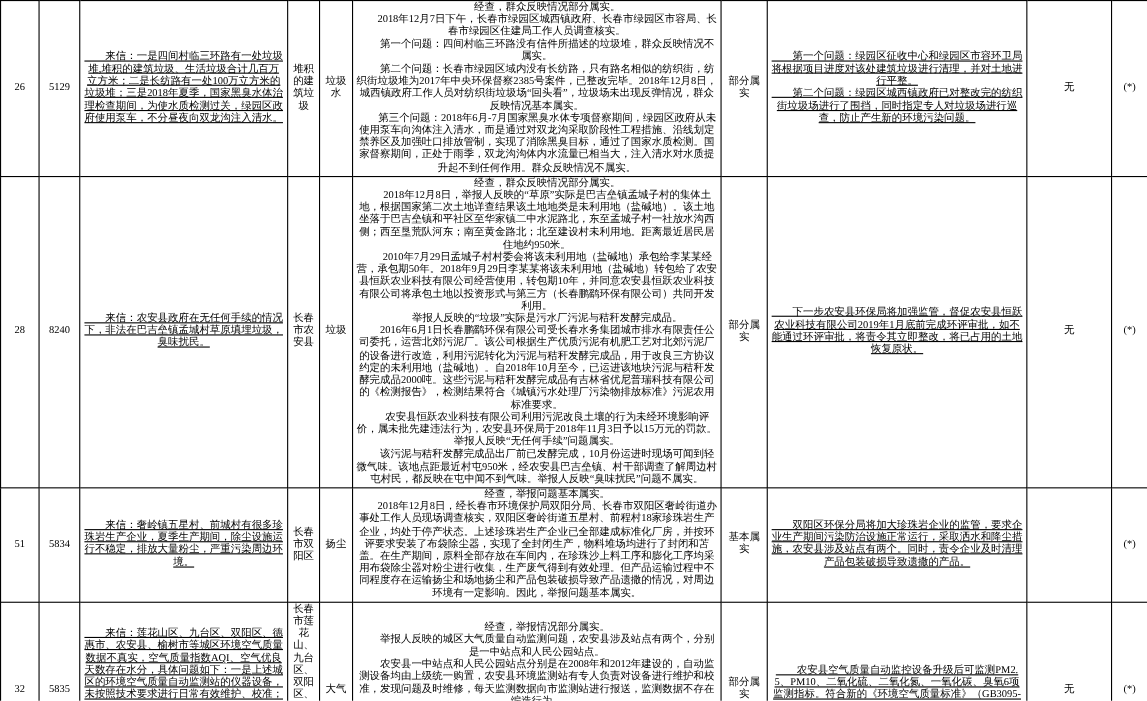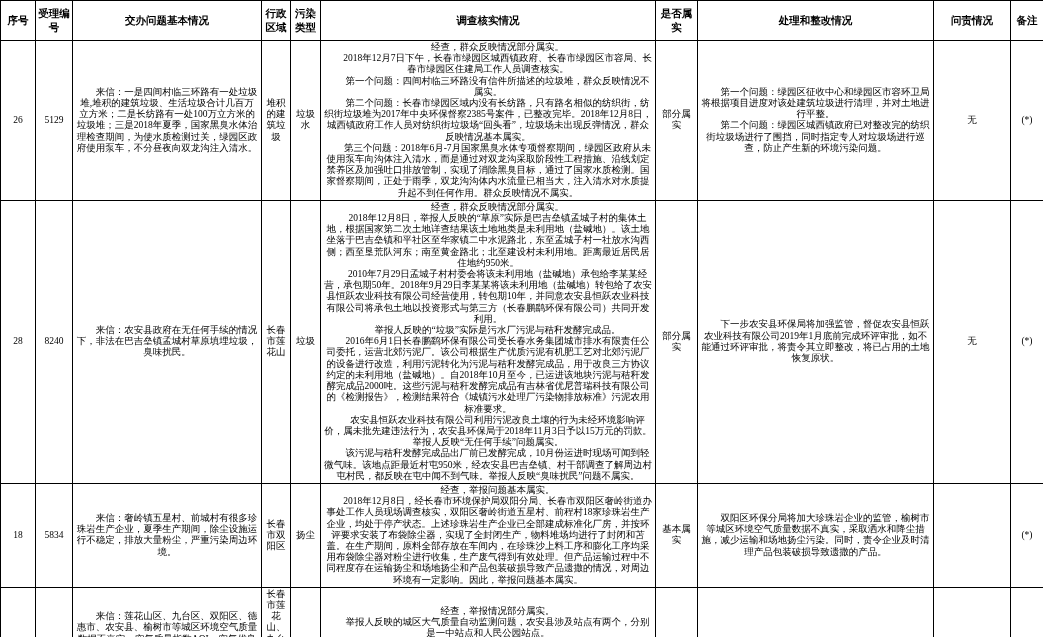--- a/index.html
+++ b/index.html
@@ -24,21 +24,21 @@
   }
   .report th{
     font-weight:bold;
     font-size:10.5px;
     text-align:center;
     line-height:1.3;
     padding:1px 2px;
   }
   .c{text-align:center;white-space:pre-wrap;}
   .j{text-align:center;white-space:pre-wrap;}
-  .pad{padding:1px 5px;}
+  .pad{padding:1px 5px;text-decoration:underline;}
   .hdr-row{height:40px;}
   .r0{height:112px;}
   .r1{height:272px;}
   .r2{height:94px;}
   .r3{height:119px;}
 </style>
 </head>
 <body>
 
 <table class="report">
@@ -49,32 +49,20 @@
     <col style="width:29px">
       <col style="width:30px">
       <col style="width:335px">
     <col style="width:42px">
       <col style="width:236px">
       <col style="width:77px">
     <col style="width:33px">
   </colgroup>
 
   <tbody>
-      <tr class="hdr-row">
-    <th>序号</th>
-    <th>受理编号</th>
-    <th>交办问题基本情况</th>
-    <th>行政区域</th>
-    <th>污染类型</th>
-    <th>调查核实情况</th>
-    <th>是否属实</th>
-    <th>处理和整改情况</th>
-    <th>问责情况</th>
-    <th>备注</th>
-  </tr>
 
   <tr class="r0">
     <td class="c">26</td>
     <td class="c">5129</td>
     <td class="j pad">　　来信：一是四间村临三环路有一处垃圾堆,堆积的建筑垃圾、生活垃圾合计几百万立方米；二是长纺路有一处100万立方米的垃圾堆；三是2018年夏季，国家黑臭水体治理检查期间，为使水质检测过关，绿园区政府使用泵车，不分昼夜向双龙沟注入清水。</td>
     <td class="c">堆积的建筑垃圾</td>
     <td class="c">垃圾
 水</td>
     <td class="j">　　经查，群众反映情况部分属实。
 　　2018年12月7日下午，长春市绿园区城西镇政府、长春市绿园区市容局、长春市绿园区住建局工作人员调查核实。
@@ -85,45 +73,45 @@
     <td class="j pad">　　第一个问题：绿园区征收中心和绿园区市容环卫局将根据项目进度对该处建筑垃圾进行清理，并对土地进行平整。
 　　第二个问题：绿园区城西镇政府已对整改完的纺织街垃圾场进行了围挡，同时指定专人对垃圾场进行巡查，防止产生新的环境污染问题。</td>
     <td class="c">无</td>
     <td class="c">(*)</td>
   </tr>
 
   <tr class="r1">
     <td class="c">28</td>
     <td class="c">8240</td>
     <td class="j pad">　　来信：农安县政府在无任何手续的情况下，非法在巴吉垒镇孟城村草原填埋垃圾，臭味扰民。</td>
-    <td class="c">长春市莲花山</td>
+    <td class="c">长春市农安县</td>
     <td class="c">垃圾</td>
     <td class="j">　　经查，群众反映情况部分属实。
 　　2018年12月8日，举报人反映的“草原”实际是巴吉垒镇孟城子村的集体土地，根据国家第二次土地详查结果该土地地类是未利用地（盐碱地）。该土地坐落于巴吉垒镇和平社区至华家镇二中水泥路北，东至孟城子村一社放水沟西侧；西至垦荒队河东；南至黄金路北；北至建设村未利用地。距离最近居民居住地约950米。
 　　2010年7月29日孟城子村村委会将该未利用地（盐碱地）承包给李某某经营，承包期50年。2018年9月29日李某某将该未利用地（盐碱地）转包给了农安县恒跃农业科技有限公司经营使用，转包期10年，并同意农安县恒跃农业科技有限公司将承包土地以投资形式与第三方（长春鹏鹞环保有限公司）共同开发利用。
 　　举报人反映的“垃圾”实际是污水厂污泥与秸秆发酵完成品。
 　　2016年6月1日长春鹏鹞环保有限公司受长春水务集团城市排水有限责任公司委托，运营北郊污泥厂。该公司根据生产优质污泥有机肥工艺对北郊污泥厂的设备进行改造，利用污泥转化为污泥与秸秆发酵完成品，用于改良三方协议约定的未利用地（盐碱地）。自2018年10月至今，已运进该地块污泥与秸秆发酵完成品2000吨。这些污泥与秸秆发酵完成品有吉林省优尼普瑞科技有限公司的《检测报告》，检测结果符合《城镇污水处理厂污染物排放标准》污泥农用标准要求。
 　　农安县恒跃农业科技有限公司利用污泥改良土壤的行为未经环境影响评价，属未批先建违法行为，农安县环保局于2018年11月3日予以15万元的罚款。举报人反映“无任何手续”问题属实。
 　　该污泥与秸秆发酵完成品出厂前已发酵完成，10月份运进时现场可闻到轻微气味。该地点距最近村屯950米，经农安县巴吉垒镇、村干部调查了解周边村屯村民，都反映在屯中闻不到气味。举报人反映“臭味扰民”问题不属实。</td>
     <td class="c">部分属实</td>
     <td class="j pad">　　下一步农安县环保局将加强监管，督促农安县恒跃农业科技有限公司2019年1月底前完成环评审批，如不能通过环评审批，将责令其立即整改，将已占用的土地恢复原状。</td>
     <td class="c">无</td>
     <td class="c">(*)</td>
   </tr>
 
   <tr class="r2">
-    <td class="c">18</td>
+    <td class="c">51</td>
     <td class="c">5834</td>
     <td class="j pad">　　来信：奢岭镇五星村、前城村有很多珍珠岩生产企业，夏季生产期间，除尘设施运行不稳定，排放大量粉尘，严重污染周边环境。</td>
     <td class="c">长春市双阳区</td>
     <td class="c">扬尘</td>
     <td class="j">　　经查，举报问题基本属实。
 　　2018年12月8日，经长春市环境保护局双阳分局、长春市双阳区奢岭街道办事处工作人员现场调查核实，双阳区奢岭街道五星村、前程村18家珍珠岩生产企业，均处于停产状态。上述珍珠岩生产企业已全部建成标准化厂房，并按环评要求安装了布袋除尘器，实现了全封闭生产，物料堆场均进行了封闭和苫盖。在生产期间，原料全部存放在车间内，在珍珠沙上料工序和膨化工序均采用布袋除尘器对粉尘进行收集，生产废气得到有效处理。但产品运输过程中不同程度存在运输扬尘和场地扬尘和产品包装破损导致产品遗撒的情况，对周边环境有一定影响。因此，举报问题基本属实。</td>
     <td class="c">基本属实</td>
-    <td class="j pad">　　双阳区环保分局将加大珍珠岩企业的监管，榆树市等城区环境空气质量数据不真实，采取洒水和降尘措施，减少运输和场地扬尘污染。同时，责令企业及时清理产品包装破损导致遗撒的产品。</td>
+    <td class="j pad">　　双阳区环保分局将加大珍珠岩企业的监管，要求企业生产期间污染防治设施正常运行，采取洒水和降尘措施，农安县涉及站点有两个。同时，责令企业及时清理产品包装破损导致遗撒的产品。</td>
     <td class="c"></td>
     <td class="c">(*)</td>
   </tr>
 
   <tr class="r3">
     <td class="c">32</td>
     <td class="c">5835</td>
     <td class="j pad">　　来信：莲花山区、九台区、双阳区、德惠市、农安县、榆树市等城区环境空气质量数据不真实，空气质量指数AQI、空气优良天数存在水分，具体问题如下：一是上述城区的环境空气质量自动监测站的仪器设备，未按照技术要求进行日常有效维护、校准；二是每天出具的监测数据不符合国家颁布的技术规范要求；三是存在大量编造数据的行为，公开的环境空气质量参数不能有效说明环境空气质量。</td>
     <td class="c">长春市莲花山、九台区、双阳区、德惠市、农安县、榆树市</td>
     <td class="c">大气</td>

